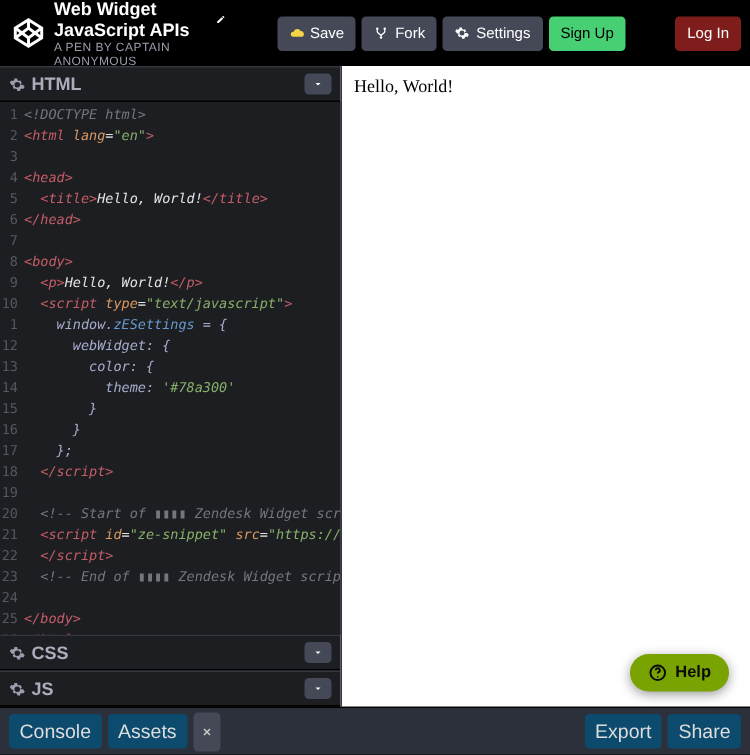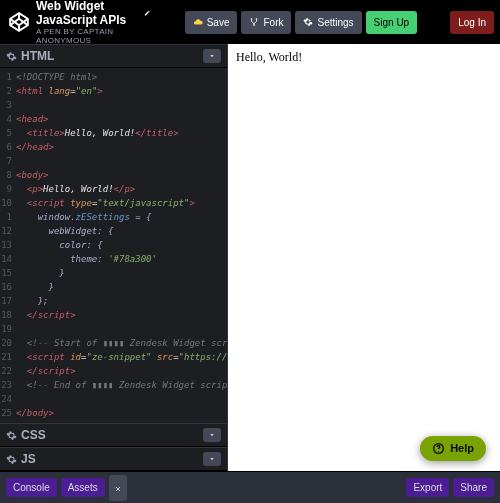--- a/index.html
+++ b/index.html
@@ -35,21 +35,21 @@
   .c-meta { color: #72767d; }
   .c-tag { color: #c45d66; }
   .c-attr { color: #d8985f; }
   .c-str { color: #87b06a; }
   .c-js { color: #a6accd; }
   .c-text { color: #e4e4e4; }
   .c-var { color: #6699cc; }
   .c-lit { color: #87b06a; }
   
   .footer { height: 32px; display: flex; align-items: center; background: #2c303a; border-top: 1px solid #000; padding: 0 6px; gap: 4px; }
-  .footer .fbtn { background: #4c1d95; border: none; color: #ddd; font-size: 10px; padding: 4px 7px; border-radius: 3px; cursor: pointer; }
+  .footer .fbtn { background: #0c4a6e; border: none; color: #ddd; font-size: 13px; padding: 4px 7px; border-radius: 3px; cursor: pointer; }
   .footer .spacer { flex: 1; }
   .close-x { background: #444857; padding: 4px 5px; border-radius: 3px; color: #ccc; cursor: pointer; }
   
   .help-pill { position: absolute; right: 14px; bottom: 42px; background: #78a300; color: #0b0b0b; border-radius: 18px; padding: 6px 12px; font-size: 11px; font-weight: 600; display: flex; align-items: flex-start; gap: 5px; box-shadow: 0 2px 8px rgba(0,0,0,.4); }
   .help-pill svg { width: 13px; height: 13px; }
 </style>
 </head>
 <body>
 
 <div class="topbar">

